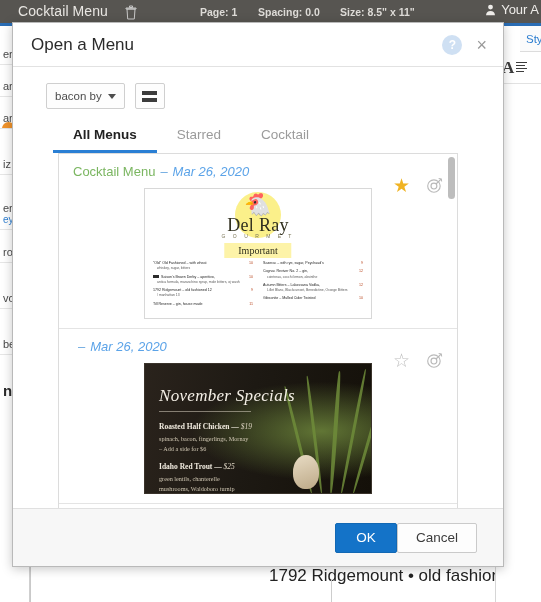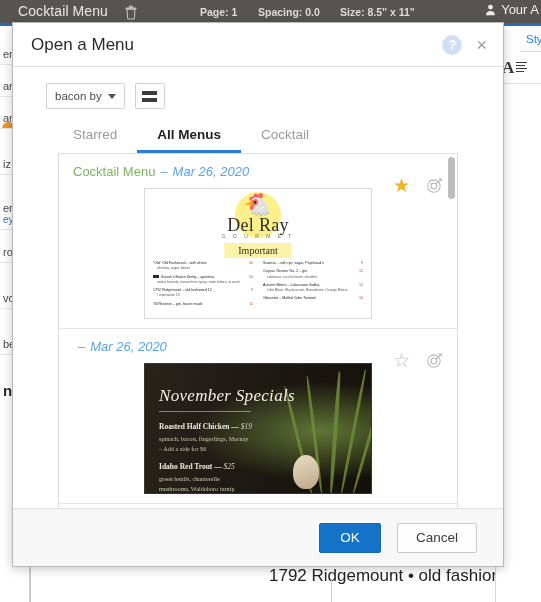--- a/index.html
+++ b/index.html
@@ -342,21 +342,21 @@
   }
   .vthumb {
     width: 7px; height: 42px; border-radius: 4px; background: #bdbdbd;
   }
 
   .modal-footer {
     flex: 0 0 58px; height: 58px;
     border-top: 1px solid #e0e0e0;
     background: #f7f7f7;
     display: flex; align-items: center; justify-content: flex-end;
-    gap: 16px; padding-right: 26px;
+    gap: 0; padding-right: 26px;
   }
   .btn {
     height: 30px; min-width: 62px; padding: 0 18px;
     font-size: 13.5px; border-radius: 2px; cursor: pointer;
     font-family: "Liberation Sans", sans-serif;
   }
   .btn-ok { background: #1473c8; color: #fff; border: 1px solid #1268b4; }
   .btn-cancel { background: #fdfdfd; color: #3c3c3c; border: 1px solid #cacaca; }
 </style>
 </head>
@@ -452,22 +452,22 @@
         <span>bacon by</span>
         <span class="caret-dn"></span>
       </div>
       <div class="viewtoggle">
           <i></i>
           <i></i>
         </div>
     </div>
 
     <div class="tabs">
+      <div class="tab active">All Menus</div>
       <div class="tab">Starred</div>
-      <div class="tab active">All Menus</div>
       <div class="tab">Cocktail</div>
     </div>
 
     <div class="list-wrap">
       <div class="list-scroll">
 
         <div class="menu-item">
           <div class="mi-head">
             <span class="mi-name">Cocktail Menu</span>
             <span class="mi-dash">–</span>

